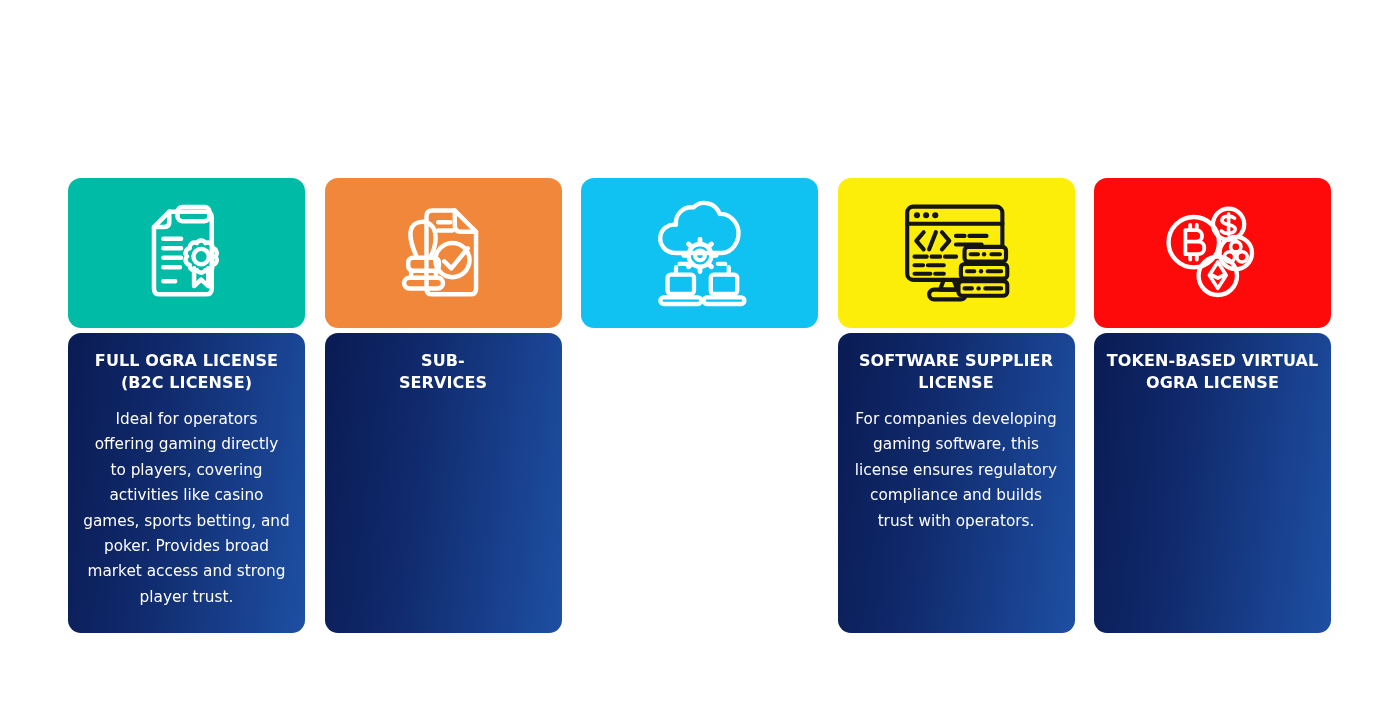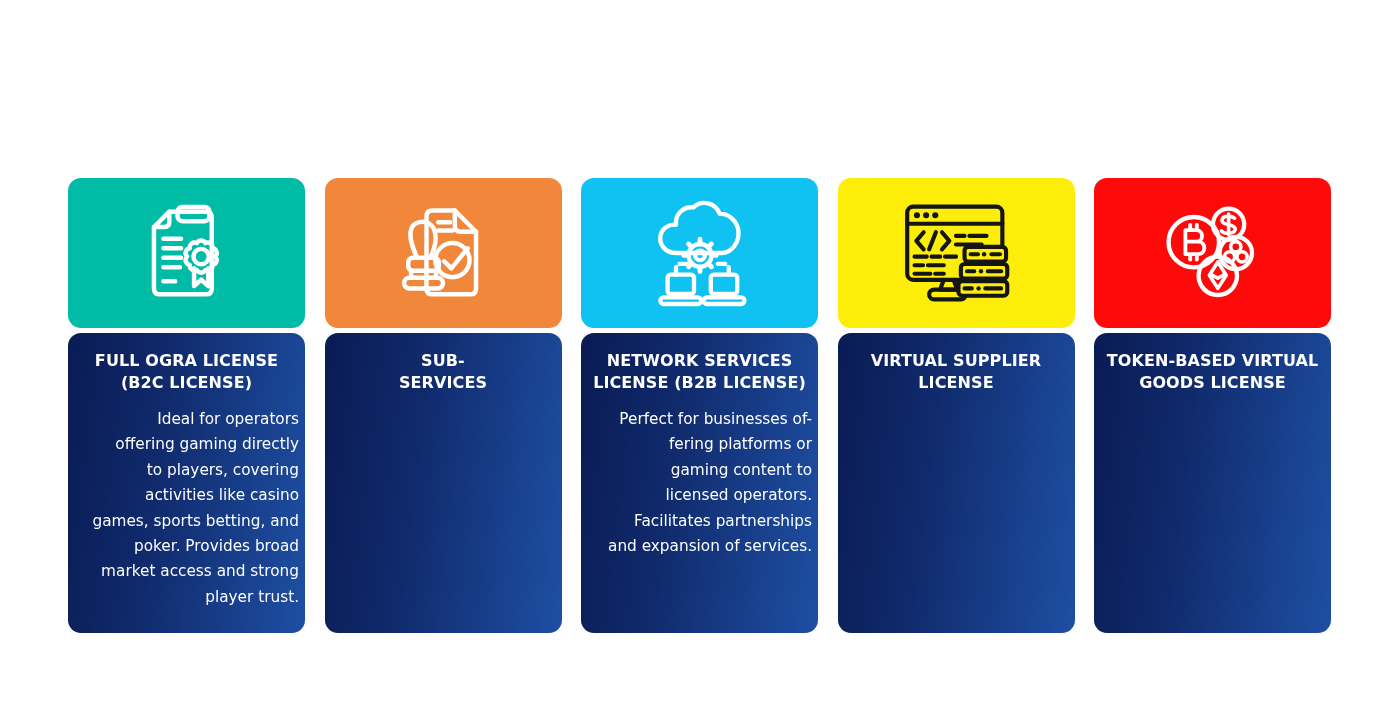--- a/index.html
+++ b/index.html
@@ -20,21 +20,21 @@
   .card-body{
     margin-top:5px;height:300px;border-radius:13px;box-sizing:border-box;
     background:linear-gradient(97deg,#0A1B54 0%,#102A6C 38%,#1E4FA3 100%);
     color:#ffffff;text-align:center;padding:17px 6px 10px 6px;
   }
   .card-title{
     margin:0 0 13px 0;font-size:16px;font-weight:bold;line-height:22px;
     white-space:pre-line;letter-spacing:.1px;
   }
   .card-text{
-    margin:0;font-size:15.3px;line-height:25.4px;white-space:pre-line;text-align:right;
+    margin:8px;font-size:15.3px;line-height:25.4px;white-space:pre-line;
   }
   .icon{display:flex;align-items:center;justify-content:center;}
   .c0 .card-head{background:#00BCA6}
   .c1 .card-head{background:#F1873B}
   .c2 .card-head{background:#0FC2F1}
   .c3 .card-head{background:#FCEE09}
   .c4 .card-head{background:#FE0A0A}
   .c0 .icon,.c1 .icon,.c2 .icon,.c4 .icon{color:#ffffff}
   .c3 .icon{color:#151515}
 </style>
@@ -102,30 +102,20 @@
           <circle cx="50" cy="52" r="4"></circle>
           <path stroke-width="4" d="M 59.5 52 H 63.5 M 56.7 58.7 L 59.5 61.5 M 50 61.5 V 65.5 M 43.3 58.7 L 40.5 61.5 M 40.5 52 H 36.5 M 43.3 45.3 L 40.5 42.5 M 50 42.5 V 38.5 M 56.7 45.3 L 59.5 42.5"></path>
           <path stroke-dasharray="6 4.5" d="M 30 68 V 63 Q 30 59 34 59 H 43 M 74 68 V 63 Q 74 59 70 59 H 61"></path>
           <rect x="23" y="68" width="22" height="16" rx="2.5"></rect>
           <rect x="17" y="87" width="34" height="5.5" rx="2.75"></rect>
           <rect x="59" y="68" width="22" height="16" rx="2.5"></rect>
           <rect x="53" y="87" width="34" height="5.5" rx="2.75"></rect>
         </svg>
       </span>
     </div>
-    <div class="card-body">
-      <h3 class="card-title">NETWORK SERVICES
-LICENSE (B2B LICENSE)</h3>
-      <p class="card-text">Perfect for businesses of-
-fering platforms or
-gaming content to
-licensed operators.
-Facilitates partnerships
-and expansion of services.</p>
-    </div>
   </section>
 
   <section class="card c3">
     <div class="card-head">
       <span class="icon">
         <svg viewBox="0 0 100 100" width="122" height="122" fill="none" stroke="currentColor" stroke-width="3.4" stroke-linecap="round" stroke-linejoin="round">
           <rect x="10" y="12" width="78" height="60" rx="5"></rect>
           <path d="M 10 26 H 88"></path>
           <circle cx="18" cy="19" r="2.5" fill="currentColor" stroke="none"></circle>
           <circle cx="25.5" cy="19" r="2.5" fill="currentColor" stroke="none"></circle>
@@ -138,22 +128,27 @@
           <rect x="54" y="59" width="38" height="12" rx="3" fill="#FCEE09"></rect>
           <rect x="52" y="73" width="40" height="12" rx="3" fill="#FCEE09"></rect>
           <path d="M 62 51 H 68 M 79 51 H 86 M 59 65 H 65 M 76 65 H 87 M 57 79 H 63 M 74 79 H 87"></path>
           <circle cx="73" cy="51" r="1.8" fill="currentColor" stroke="none"></circle>
           <circle cx="70.5" cy="65" r="1.8" fill="currentColor" stroke="none"></circle>
           <circle cx="68.5" cy="79" r="1.8" fill="currentColor" stroke="none"></circle>
         </svg>
       </span>
     </div>
     <div class="card-body">
-      <h3 class="card-title">VIRTUAL SUPPLIER
+      <h3 class="card-title">SOFTWARE SUPPLIER
 LICENSE</h3>
+      <p class="card-text">For companies developing
+gaming software, this
+license ensures regulatory
+compliance and builds
+trust with operators.</p>
     </div>
   </section>
 
   <section class="card c4">
     <div class="card-head">
       <span class="icon">
         <svg viewBox="0 0 100 100" width="120" height="120" fill="none" stroke="currentColor" stroke-width="3.6" stroke-linecap="round" stroke-linejoin="round">
           <circle cx="54" cy="69" r="16"></circle>
           <circle cx="34" cy="41" r="21"></circle>
           <circle cx="63" cy="26" r="13"></circle>
@@ -162,17 +157,17 @@
           <path stroke-width="3" d="M 63 17.5 V 34.5 M 68 21 C 65.5 18.5 58 18.5 57.5 22.5 C 57 27.5 68.5 25.5 68.5 30 C 68.5 34 60 35 57 31.5"></path>
           <circle cx="69" cy="44.8" r="4.3" stroke-width="3"></circle>
           <circle cx="63.8" cy="53.2" r="4.3" stroke-width="3"></circle>
           <circle cx="74.2" cy="53.2" r="4.3" stroke-width="3"></circle>
           <path stroke-width="3" d="M 54 57.5 L 61 68.5 L 54 79.5 L 47 68.5 Z M 47.5 67.5 L 54 71 L 60.5 67.5"></path>
         </svg>
       </span>
     </div>
     <div class="card-body">
       <h3 class="card-title">TOKEN-BASED VIRTUAL
-GOODS LICENSE</h3>
+OGRA LICENSE</h3>
     </div>
   </section>
 
 </div>
 
 </body></html>

